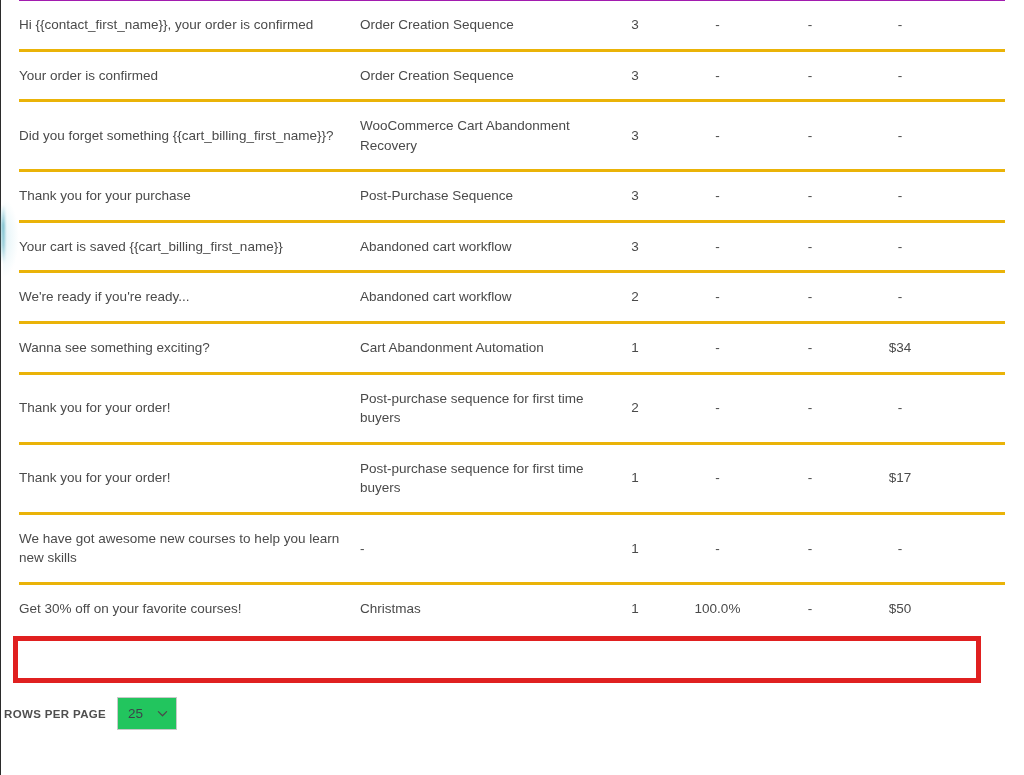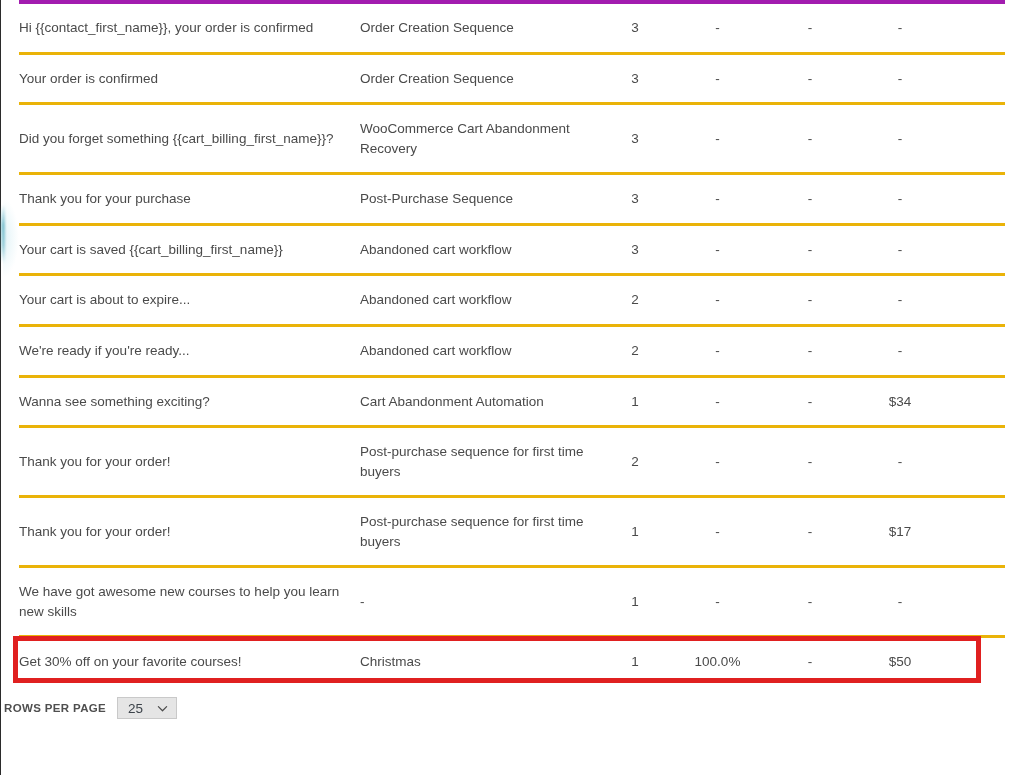--- a/index.html
+++ b/index.html
@@ -58,21 +58,21 @@
     border-collapse: collapse;
     width: 986px;
     margin-left: 19px;
     table-layout: fixed;
   }
 
   table.stats tr {
     border-top: 3px solid #eab308;
   }
   table.stats tr:first-child {
-    border-top: 4px solid #a21caf;
+    border-top: 1px solid #a21caf;
   }
 
   table.stats td {
     font-size: 13.5px;
     line-height: 1.45;
     color: #4a4a4a;
     padding: 14px 0;
     vertical-align: middle;
     font-weight: 400;
   }
@@ -125,23 +125,23 @@
     font-weight: 700;
     color: #4f4f4f;
     text-transform: uppercase;
     margin-right: 11px;
   }
   .select-shell {
     display: inline-flex;
     align-items: center;
     justify-content: space-between;
     width: 60px;
-    height: 22px;
+    height: 33px;
     border: 1px solid #c9c9c9;
-    background: #e5e5e5;
+    background: #22c55e;
     padding: 0 8px 0 10px;
     box-sizing: border-box;
     cursor: pointer;
   }
   .select-value {
     font-size: 13.5px;
     color: #3c434a;
   }
   .chev {
     width: 11px;
@@ -208,29 +208,20 @@
       <tr>
         <td class="subject">Your cart is saved {{cart_billing_first_name}}</td>
         <td class="workflow">Abandoned cart workflow</td>
         <td class="num">3</td>
         <td class="open">-</td>
         <td class="click">-</td>
         <td class="revenue">-</td>
         <td class="tail"></td>
       </tr>
       <tr>
-        <td class="subject">Your cart is about to expire...</td>
-        <td class="workflow">Abandoned cart workflow</td>
-        <td class="num">2</td>
-        <td class="open">-</td>
-        <td class="click">-</td>
-        <td class="revenue">-</td>
-        <td class="tail"></td>
-      </tr>
-      <tr>
         <td class="subject">We're ready if you're ready...</td>
         <td class="workflow">Abandoned cart workflow</td>
         <td class="num">2</td>
         <td class="open">-</td>
         <td class="click">-</td>
         <td class="revenue">-</td>
         <td class="tail"></td>
       </tr>
       <tr>
         <td class="subject">Wanna see something exciting?</td>

